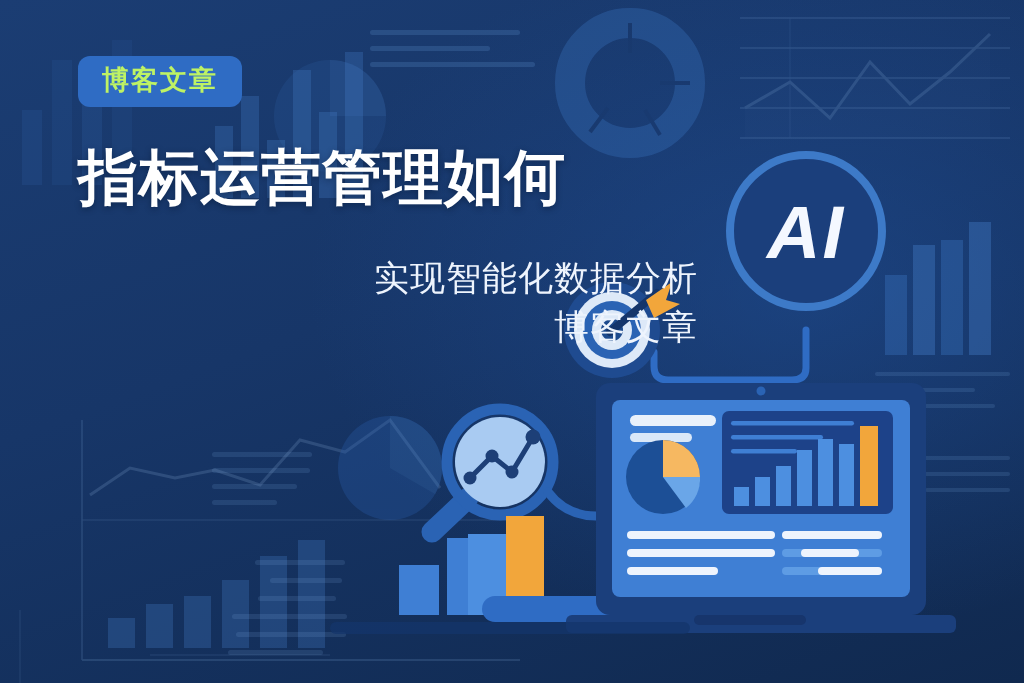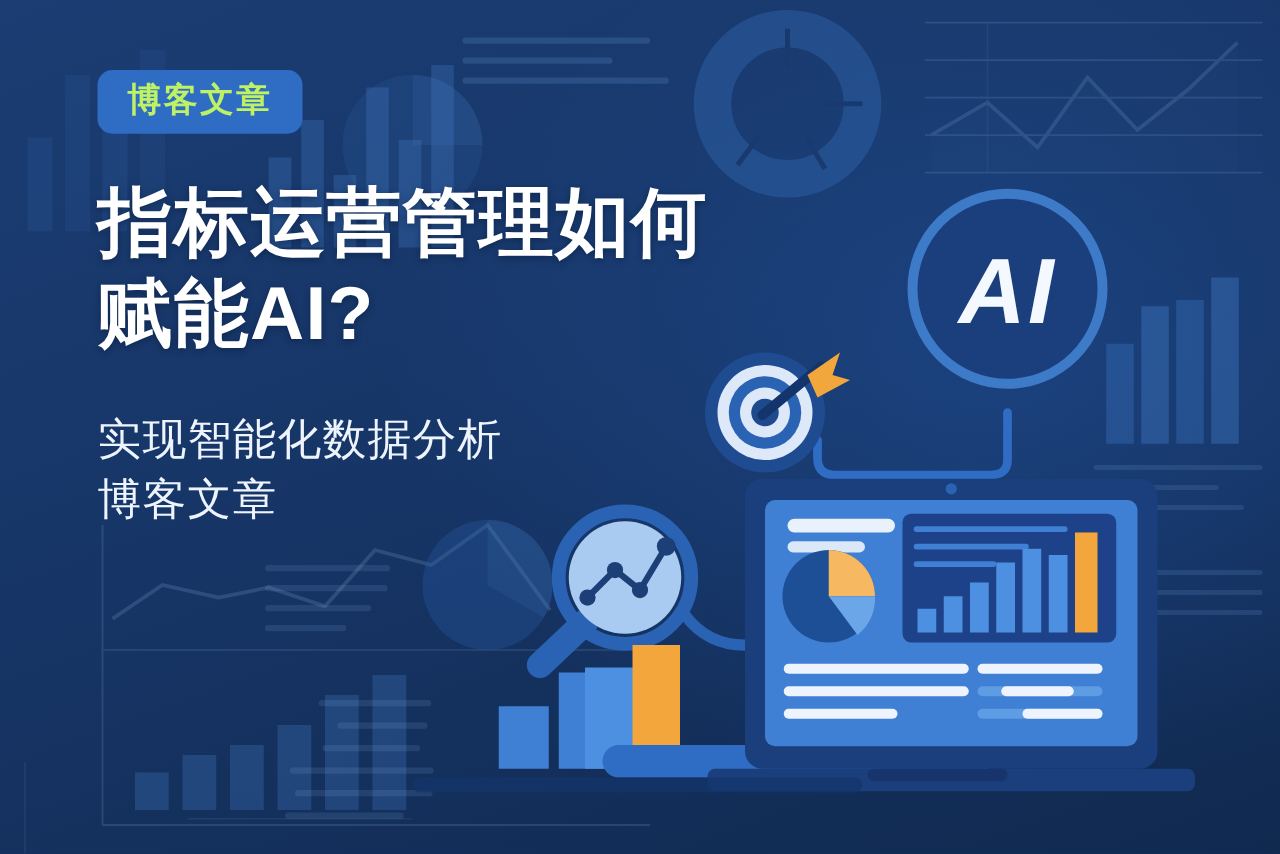--- a/index.html
+++ b/index.html
@@ -59,20 +59,21 @@
     text-shadow: 0 2px 6px rgba(5,20,45,0.45);
   }
   .title-line { display: block; white-space: nowrap; }
   .subtitle {
     margin-top: 22px;
     color: #eef4fd;
     font-size: 35px;
     font-weight: normal;
     line-height: 1.38;
     letter-spacing: 1px;
+    text-align: right;
   }
   .subtitle-line { display: block; white-space: nowrap; }
 
   
   .art {
     position: absolute;
     inset: 0;
     z-index: 3;
     font-style: italic;
   }
@@ -296,21 +297,20 @@
       <rect x="330" y="622" width="360" height="12" rx="6" fill="#14356b" opacity="0.75"></rect>
 
       <text class="ai-text" x="806" y="258" text-anchor="middle">AI</text>
     </svg>
   </div>
 
   <div class="content">
     <div class="badge">博客文章</div>
     <h1 class="title">
       <span class="title-line">指标运营管理如何</span>
-      <span class="title-line">赋能AI?</span>
     </h1>
     <p class="subtitle">
       <span class="subtitle-line">实现智能化数据分析</span>
       <span class="subtitle-line">博客文章</span>
     </p>
   </div>
 
 </div>
 
 </body></html>

